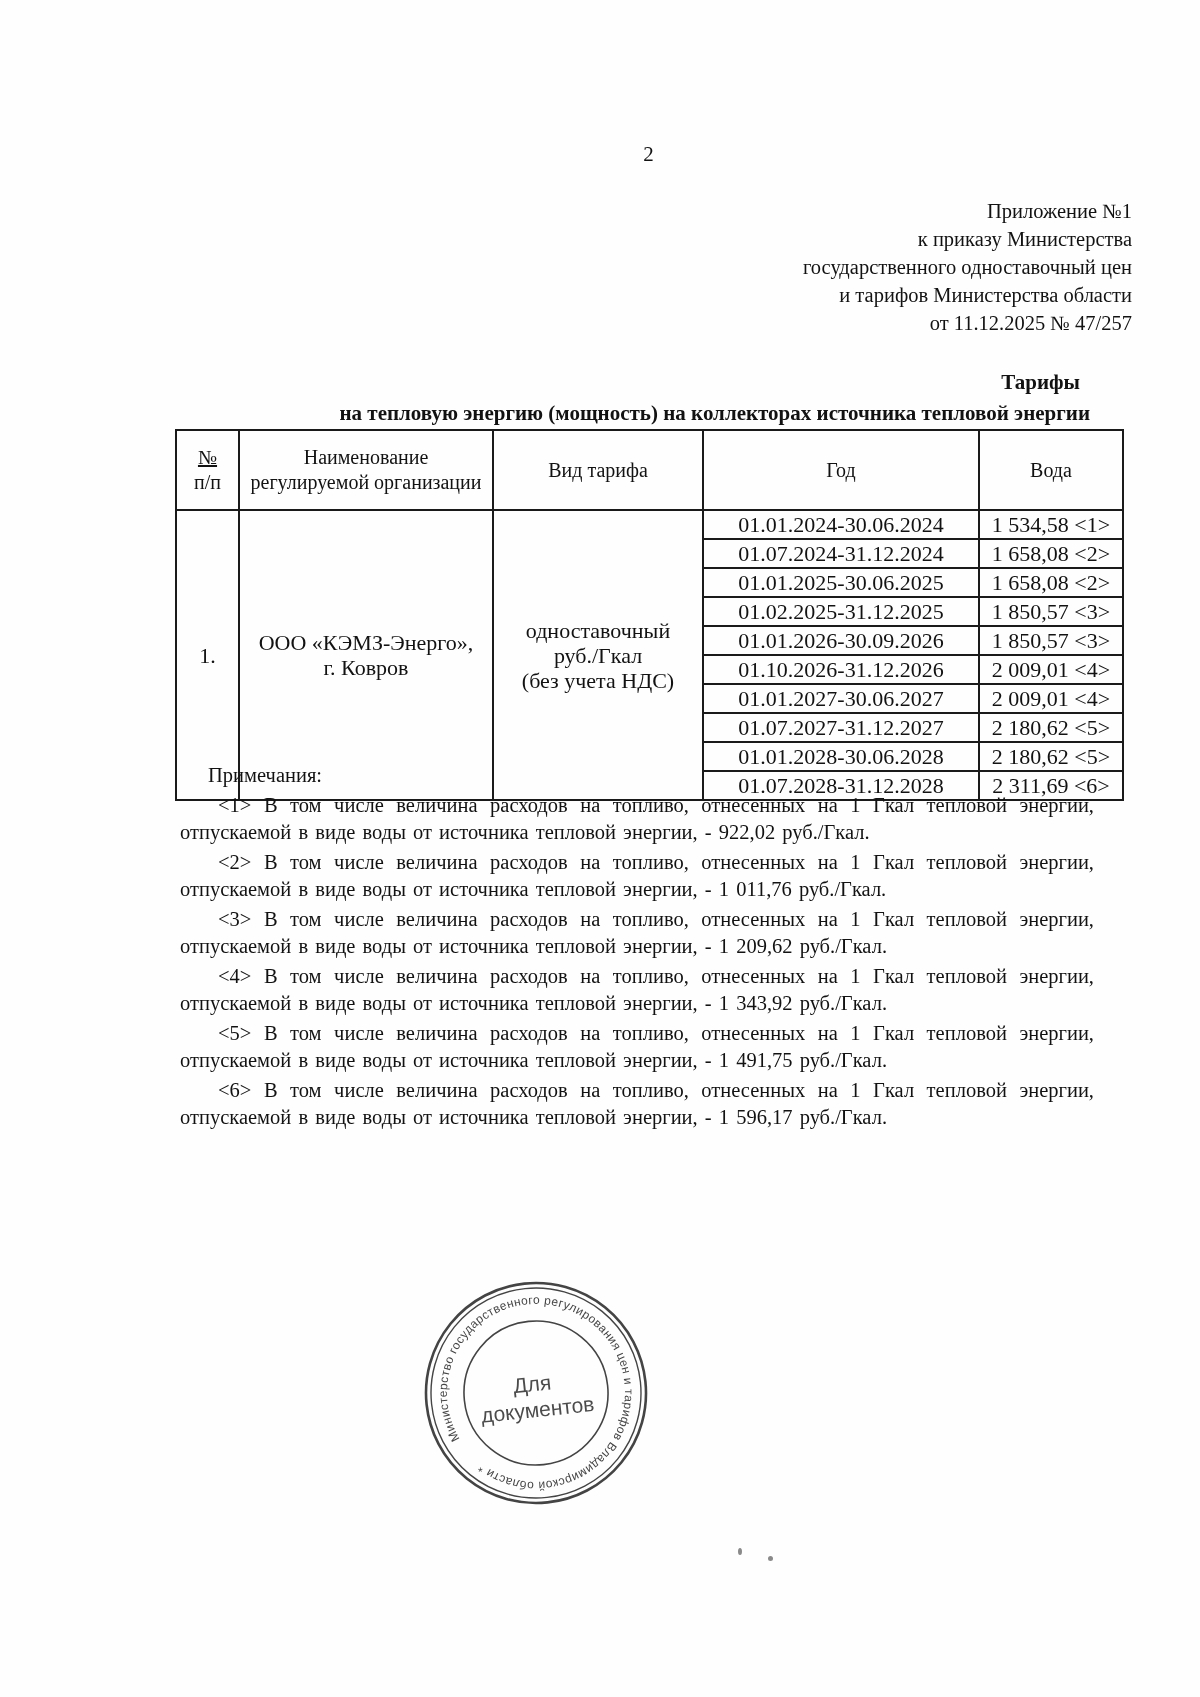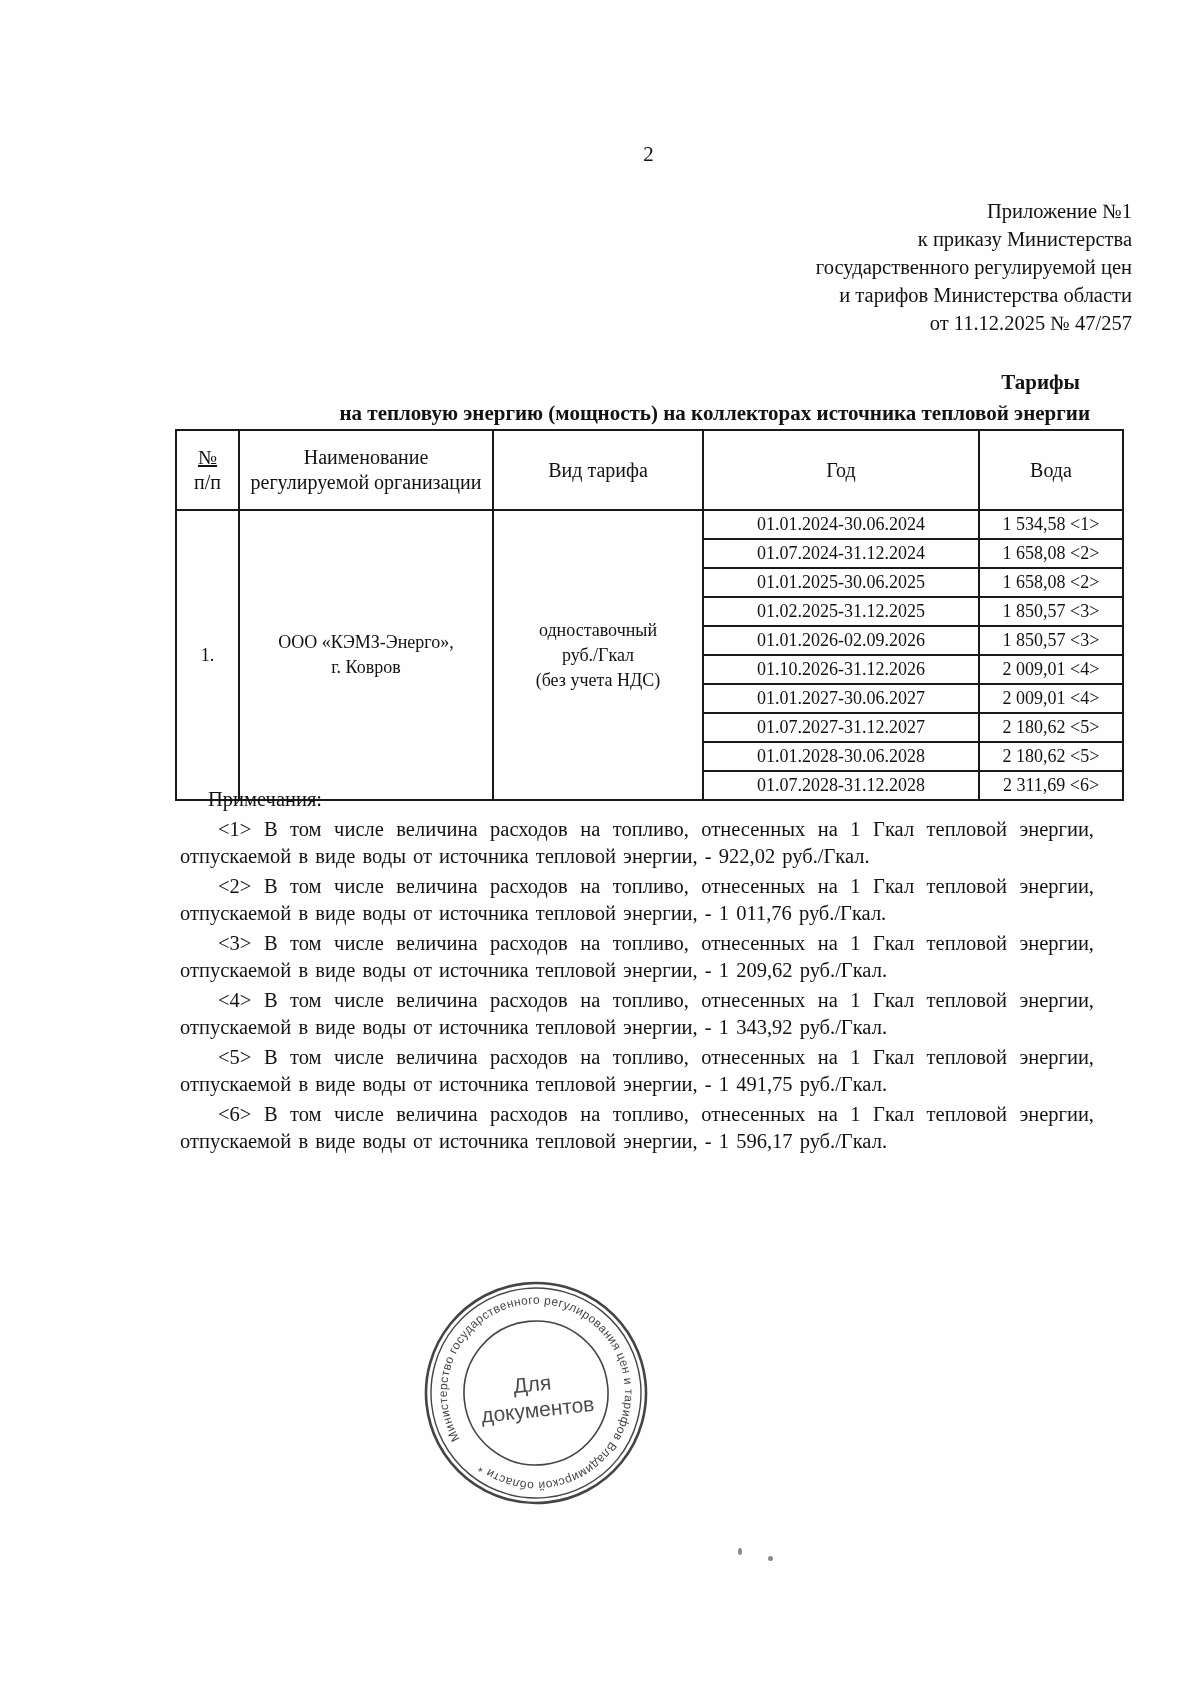--- a/index.html
+++ b/index.html
@@ -28,24 +28,24 @@
     position:absolute; top:429px; left:175px;
     border-collapse:collapse; table-layout:fixed;
     font-size:20px;
   }
   table.tariff-table td, table.tariff-table th {
     border:2px solid #1a1a1a; padding:1px 3px;
     text-align:center; vertical-align:middle;
     font-weight:normal; line-height:25px; overflow:hidden;
   }
   tr.head-row th { height:76px; }
-  tr.data-row td { height:23px; font-size:18px; }
+  tr.data-row td { height:23px; font-size:22px; }
   .num-underline { text-decoration:underline; }
   .notes {
-    position:absolute; top:786px; left:178px; width:918px;
+    position:absolute; top:762px; left:178px; width:918px;
     font-size:20.5px; line-height:27.5px;
   }
   .notes-heading { padding-left:30px; }
   p.note {
     margin:2px; text-align:justify; text-indent:38px;
     word-spacing:2px;
   }
   .stamp {
     position:absolute; left:403px; top:1260px;
     width:266px; height:266px; opacity:0.88;
@@ -57,21 +57,21 @@
 </head>
 <body>
 
 <div class="page">
 
   <div class="page-number">2</div>
 
   <div class="header-block">
     <div>Приложение №1</div>
     <div>к приказу Министерства</div>
-    <div>государственного регулируемой цен</div>
+    <div>государственного одноставочный цен</div>
     <div>и тарифов Министерства области</div>
     <div>от 11.12.2025 № 47/257</div>
   </div>
 
   <div class="doc-title">Тарифы</div>
   <div class="doc-subtitle">на тепловую энергию (мощность) на коллекторах источника тепловой энергии</div>
 
   <table class="tariff-table">
     <colgroup>
       <col style="width:63px">
@@ -111,21 +111,21 @@
       </tr>
       <tr class="data-row">
         <td>01.01.2025-30.06.2025</td>
         <td>1 658,08 &lt;2&gt;</td>
       </tr>
       <tr class="data-row">
         <td>01.02.2025-31.12.2025</td>
         <td>1 850,57 &lt;3&gt;</td>
       </tr>
       <tr class="data-row">
-        <td>01.01.2026-02.09.2026</td>
+        <td>01.01.2026-30.09.2026</td>
         <td>1 850,57 &lt;3&gt;</td>
       </tr>
       <tr class="data-row">
         <td>01.10.2026-31.12.2026</td>
         <td>2 009,01 &lt;4&gt;</td>
       </tr>
       <tr class="data-row">
         <td>01.01.2027-30.06.2027</td>
         <td>2 009,01 &lt;4&gt;</td>
       </tr>

